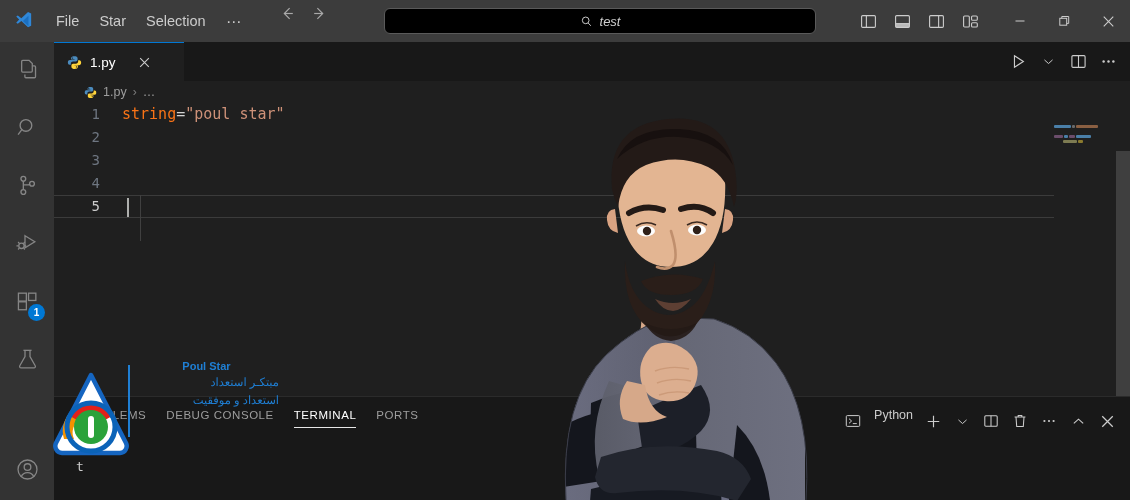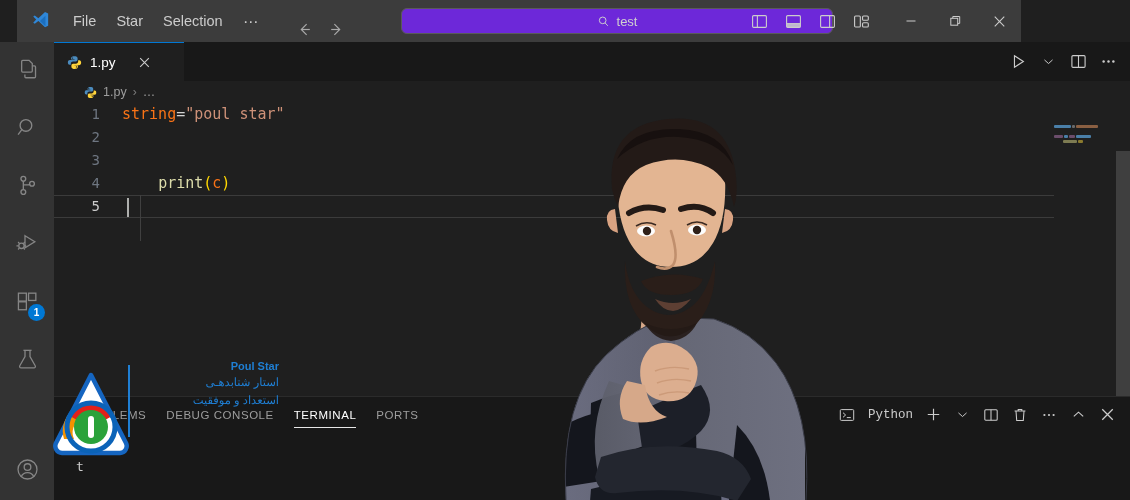--- a/index.html
+++ b/index.html
@@ -7,36 +7,36 @@
   body {
     background:#1f1f1f;
     font-family:"Liberation Sans", sans-serif;
     color:#cccccc;
     -webkit-font-smoothing:antialiased;
   }
   #app { position:relative; width:1130px; height:500px; }
 
   
   .titlebar {
-    position:absolute; top:0; left:0; width:1004px; height:42px;
-    background:#3c3c3c; display:flex; align-items:flex-end;margin-left:17px;
+    position:absolute; top:0; left:0; width:1130px; height:42px;
+    background:#3c3c3c; display:flex; align-items:flex-start;
   }
   .vs-logo { width:46px; height:42px; display:flex; align-items:center; justify-content:center; }
   .menu { display:flex; align-items:center; height:42px; }
   .menu-item {
     font-size:14.5px; color:#cccccc; padding:4px 10px; line-height:1;
     border-radius:4px; cursor:default; white-space:nowrap;
   }
   .menu-item.dots { letter-spacing:1px; padding:2px 10px 8px; font-size:16px; }
   .navbtns { display:flex; align-items:center; gap:6px; margin-left:22px; }
   .navbtn { width:26px; height:26px; display:flex; align-items:center; justify-content:center; color:#a9a9a9; }
   .cmdbar {
     position:absolute; left:384px; top:8px; width:432px; height:26px;
-    background:#6d28d9; border:1px solid #5a5a5a; border-radius:6px;
-    display:flex; align-items:center; justify-content:center; gap:7px;
+    background:#000000; border:1px solid #5a5a5a; border-radius:6px;
+    display:flex; align-items:center; justify-content:center; gap:7px;font-style:italic;
   }
   .cmdbar .cmdtext { font-size:13px; color:#cfcfcf; }
   .winctl { position:absolute; right:0; top:0; height:42px; display:flex; align-items:center; }
   .layout-icons { display:flex; align-items:center; gap:6px; margin-right:14px; }
   .licon { width:28px; height:28px; display:flex; align-items:center; justify-content:center; color:#cccccc; }
   .wbtn { width:44px; height:42px; display:flex; align-items:center; justify-content:center; color:#cccccc; }
 
   
   .activitybar {
     position:absolute; left:0; top:42px; width:54px; height:458px;
@@ -108,33 +108,33 @@
   .panel { position:absolute; left:54px; bottom:0; width:1076px; height:104px; background:#181818; border-top:1px solid #2b2b2b; }
   .panel-tabs { height:35px; display:flex; align-items:center; position:relative; padding-left:14px; }
   .ptab {
     font-size:11.5px; letter-spacing:.55px; color:#9d9d9d; padding:0 10px;
     height:35px; display:flex; align-items:center; position:relative; text-transform:uppercase;
   }
   .ptab.active { color:#ffffff; }
   .ptab.active:after {
     content:""; position:absolute; left:10px; right:10px; bottom:4px; height:1px; background:#e7e7e7;
   }
-  .panel-actions { position:absolute; right:10px; top:0; height:35px; display:flex; align-items:center; gap:3px;font-family:Liberation Mono, monospace; }
+  .panel-actions { position:absolute; right:10px; top:11px; height:35px; display:flex; align-items:flex-start; gap:3px; }
   .pact { height:26px; min-width:26px; display:flex; align-items:center; justify-content:center; color:#cccccc; padding:0 3px; }
   .term-name { font-size:12.5px; color:#cccccc; margin-left:5px; margin-right:4px; }
   .terminal {
     padding:8px 0 0 22px; font-family:"DejaVu Sans Mono", monospace;
     font-size:13px; color:#cccccc; line-height:18px;
   }
 
   
   .watermark { position:absolute; left:52px; top:363px; width:225px; height:100px; pointer-events:none; }
   .wm-text { position:absolute; left:82px; top:-2px; width:145px; text-align:right; direction:rtl; }
   .wm-fa-main { font-size:21px; color:#1f7fd4; font-weight:700; letter-spacing:1px; line-height:22px; }
-  .wm-en { font-size:11px; color:#1f7fd4; font-weight:700; direction:ltr; margin-top:-1px; }
+  .wm-en { font-size:11px; color:#1f7fd4; font-weight:700; text-align:center; direction:ltr; margin-top:-1px; }
   .wm-fa-sub { font-size:11.5px; color:#1f7fd4; line-height:15px; margin-top:3px; }
   .wm-bar { position:absolute; left:76px; top:2px; width:2px; height:72px; background:#1f7fd4; }
 
   
   .presenter { position:absolute; left:505px; top:85px; width:330px; height:415px; pointer-events:none; }
 </style>
 </head>
 <body>
 
 <div id="app">
@@ -358,21 +358,20 @@
           </div>
           <div class="cl">
             <span class="lnum">2</span>
             <span class="ctext"></span>
           </div>
           <div class="cl">
             <span class="lnum">3</span>
           </div>
           <div class="cl">
             <span class="lnum">4</span>
-            <span class="ctext"><span class="tok-op">    </span><span class="tok-fn">print</span><span class="tok-paren">(</span><span class="tok-var">c</span><span class="tok-paren">)</span></span>
           </div>
           <div class="cl active">
             <span class="lnum">5</span>
             <span class="ctext"></span>
             <span class="cursor" style="left: 0px; position: absolute; margin-left: 73px;"></span>
           </div>
         </div>
       <div class="indent-guide" style="top:92px;height:46px;"></div>
 
       <div class="minimap">
@@ -469,21 +468,21 @@
       <path d="M39 4 L74 72 a7 7 0 0 1-6 10 H10 a7 7 0 0 1-6-10 Z" fill="#ffffff" stroke="#1565c0" stroke-width="4.5" stroke-linejoin="round"></path>
       <path d="M12 68 a27 27 0 0 1 10-30 l6 10 a16 16 0 0 0-6 20 z" fill="#f39200"></path>
       <path d="M16 44 a27 27 0 0 1 46 0 l-9 5 a17 17 0 0 0-28 0 z" fill="#e32119"></path>
       <circle cx="39" cy="56" r="24" fill="none" stroke="#0b63b8" stroke-width="5"></circle>
       <circle cx="39" cy="56" r="17" fill="#2aa23a"></circle>
       <rect x="36" y="45" width="6" height="22" rx="3" fill="#ffffff"></rect>
     </svg>
     <div class="wm-bar"></div>
     <div class="wm-text">
       <div class="wm-en">Poul Star</div>
-      <div class="wm-fa-sub">استار شتابدهـی</div>
+      <div class="wm-fa-sub">مبتکـر استعداد</div>
       <div class="wm-fa-sub">استعداد و موفقیت</div>
     </div>
   </div>
 
   <div class="presenter">
     <svg width="330" height="415" viewBox="0 0 330 415">
       <defs>
         <linearGradient id="swL" x1="0" y1="0" x2="1" y2="0">
           <stop offset="0" stop-color="#5d5f6b"></stop>
             <stop offset="1" stop-color="#6e7080"></stop>

